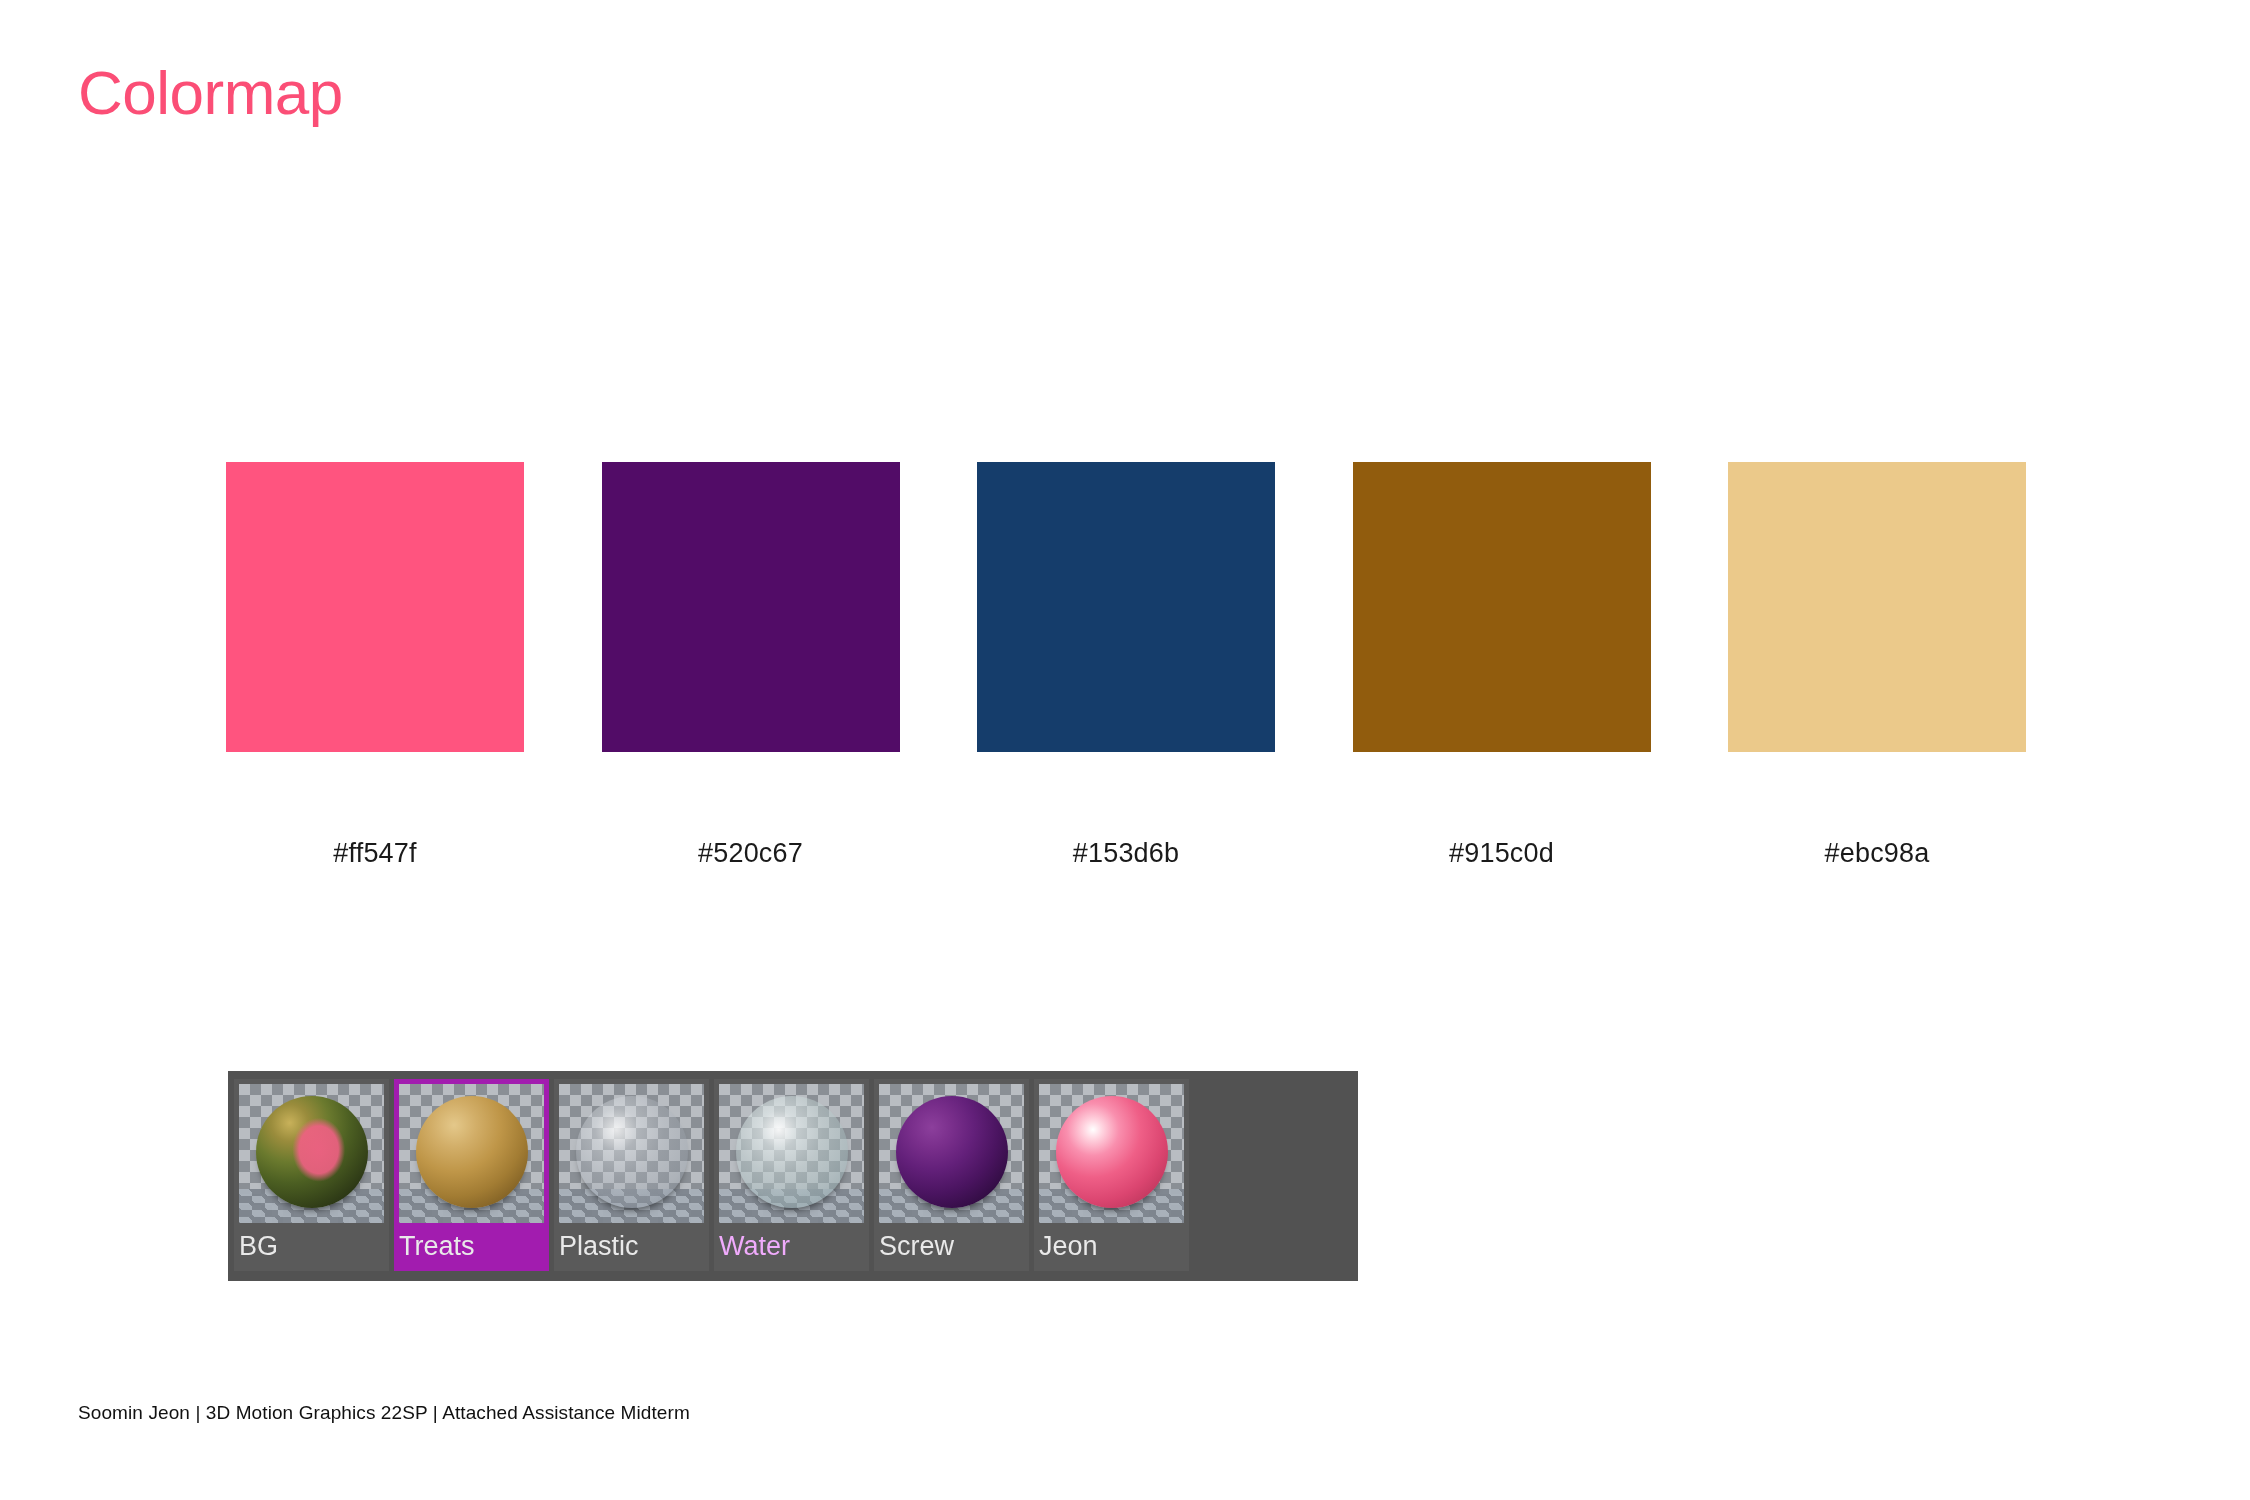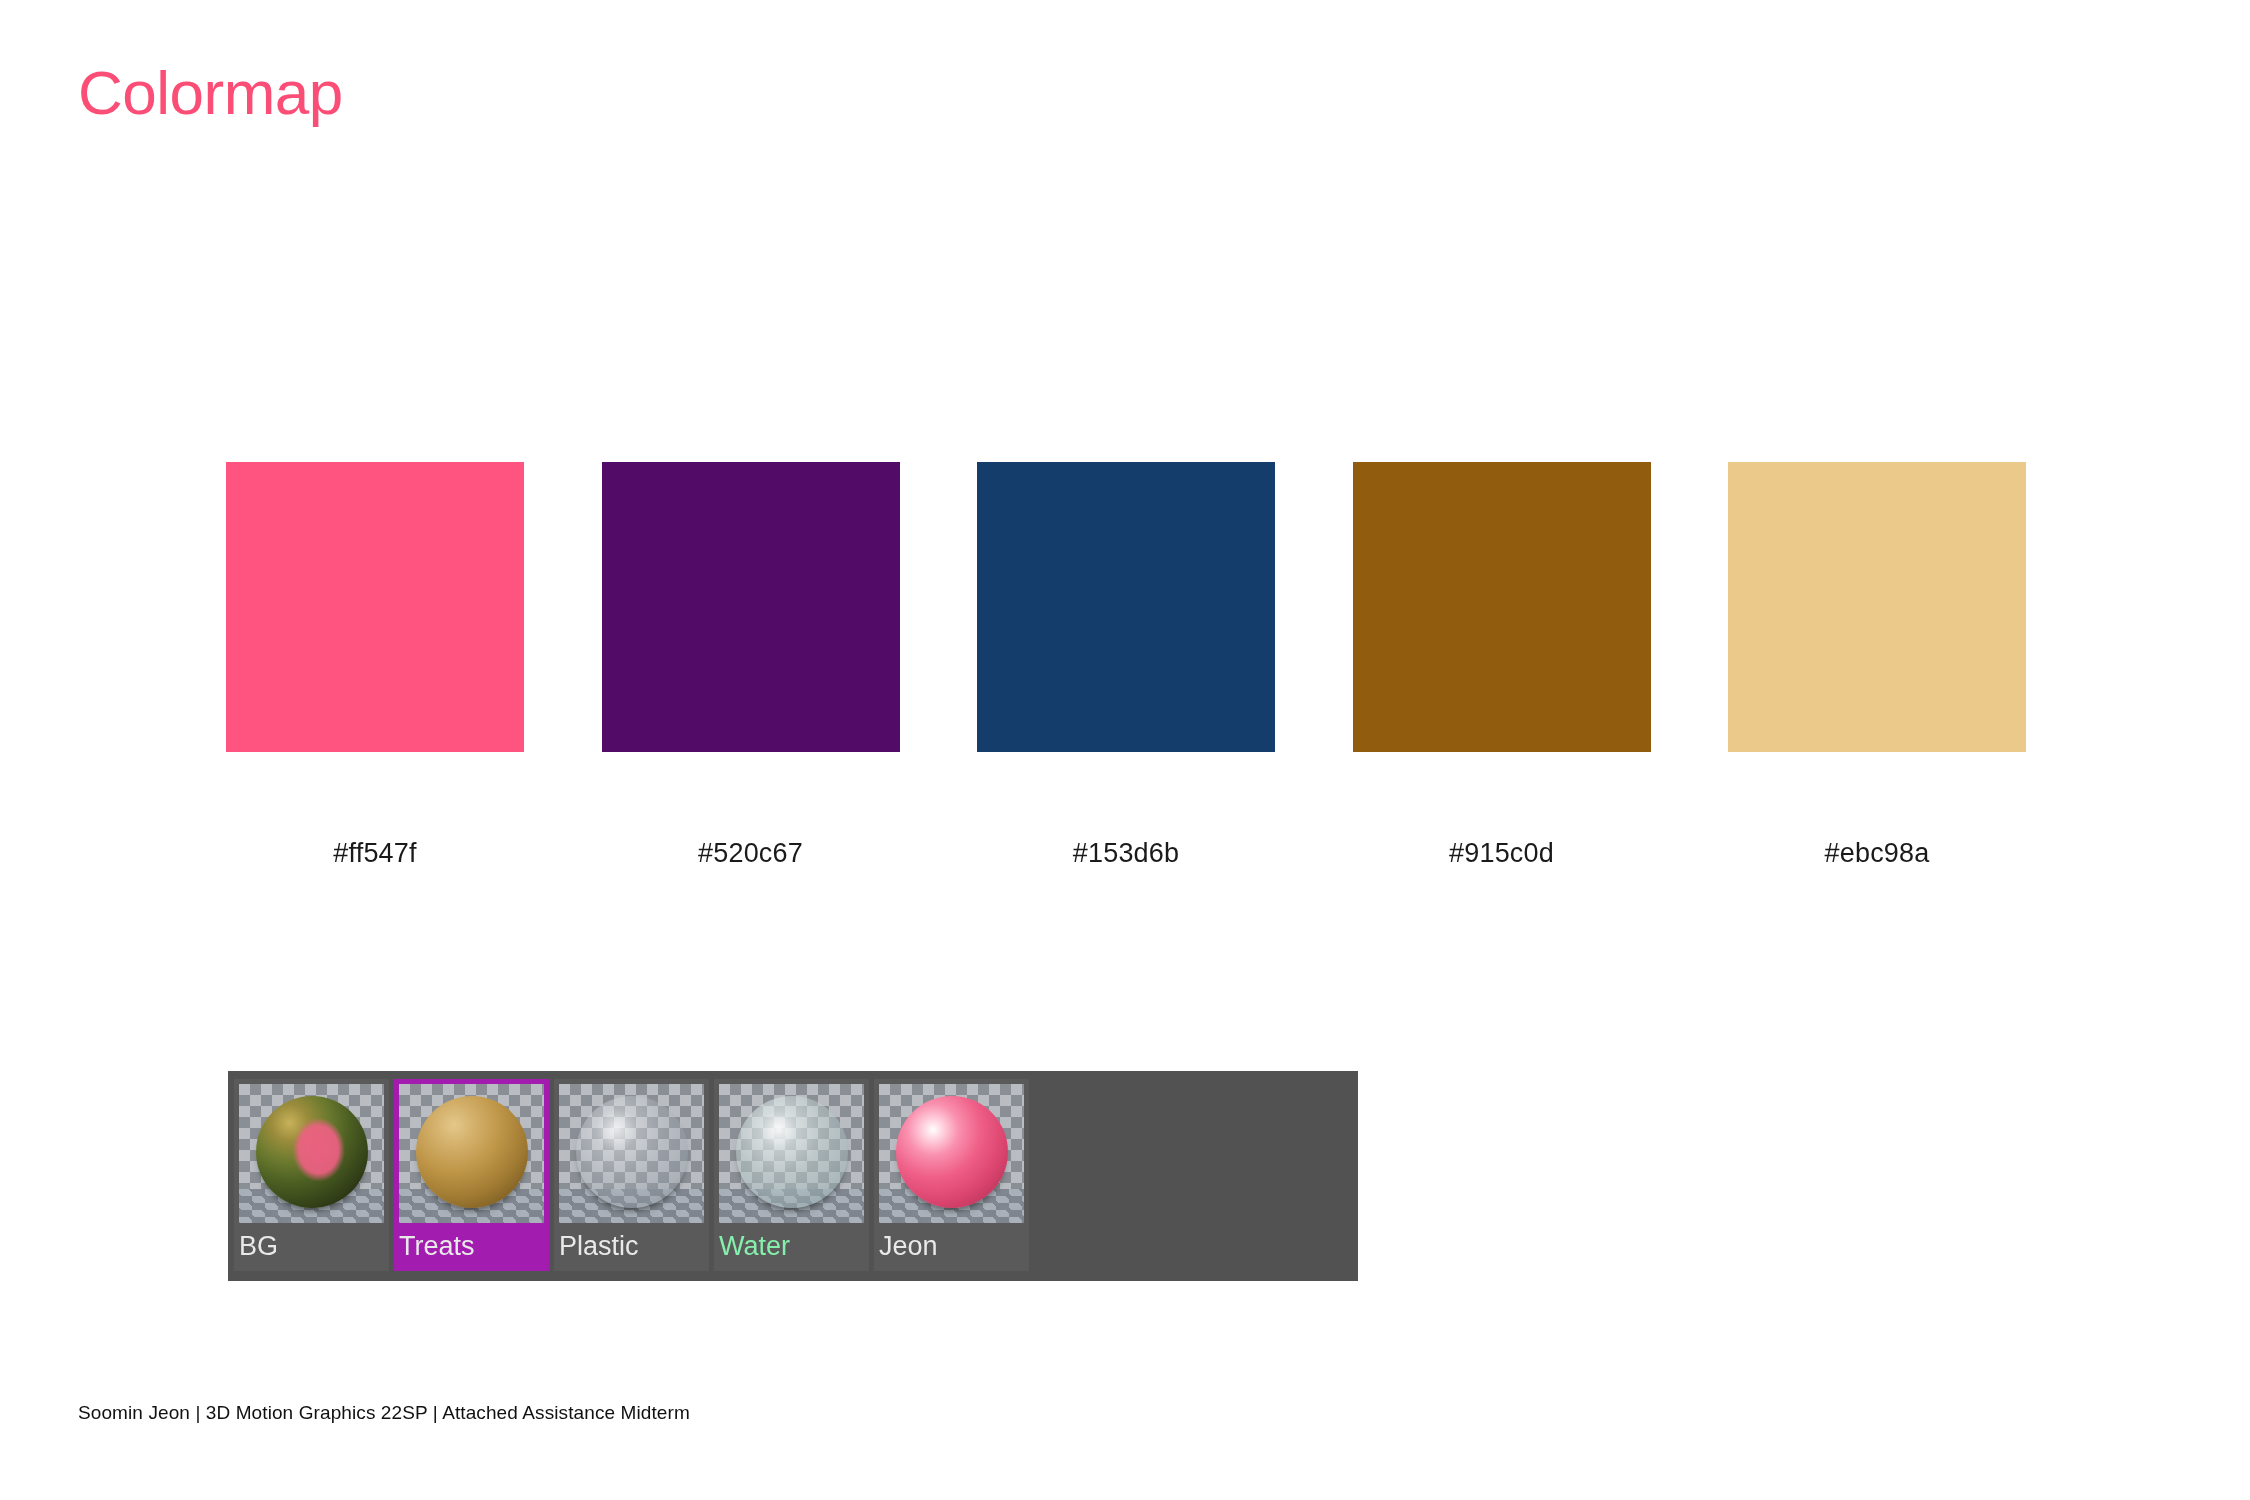--- a/index.html
+++ b/index.html
@@ -197,21 +197,27 @@
   <div class="mat-cell" style="background: rgb(90, 90, 90);">
     <div class="mat-preview">
       <div class="mat-sphere" style="background:radial-gradient(circle at 36% 30%, rgba(255,255,255,0.80) 0%, rgba(228,232,236,0.42) 20%, rgba(186,192,200,0.30) 45%, rgba(150,158,168,0.34) 72%, rgba(120,130,142,0.48) 92%, rgba(96,106,118,0.60) 100%);"></div>
     </div>
     <div class="mat-label" style="color: rgb(233, 233, 233);">Plastic</div>
   </div>
   <div class="mat-cell" style="background: rgb(90, 90, 90);">
     <div class="mat-preview">
       <div class="mat-sphere" style="background:radial-gradient(circle at 38% 30%, rgba(255,255,255,0.92) 0%, rgba(231,240,240,0.62) 18%, rgba(196,212,212,0.48) 42%, rgba(164,186,188,0.46) 68%, rgba(136,160,164,0.56) 90%, rgba(112,136,142,0.66) 100%);"></div>
     </div>
-    <div class="mat-label" style="color: #86efac;">Water</div>
+    <div class="mat-label" style="color: #f0abfc;">Water</div>
+  </div>
+  <div class="mat-cell" style="background: rgb(90, 90, 90);">
+    <div class="mat-preview">
+      <div class="mat-sphere" style="background:radial-gradient(circle at 32% 28%, #8c3f9c 0%, #7a2f8c 18%, #63207a 38%, #4a1460 60%, #2d0b3d 84%, #1b0626 100%);"></div>
+    </div>
+    <div class="mat-label" style="color: rgb(233, 233, 233);">Screw</div>
   </div>
   <div class="mat-cell" style="background: rgb(90, 90, 90);">
     <div class="mat-preview">
       <div class="mat-sphere" style="background:radial-gradient(circle at 33% 30%, #ffffff 0%, #ffd3df 9%, #f98fae 24%, #ef5f87 44%, #db4570 66%, #b83358 88%, #962a49 100%);"></div>
     </div>
     <div class="mat-label" style="color: rgb(233, 233, 233);">Jeon</div>
   </div>
 </div>
 
 <div class="footer-credit">Soomin Jeon | 3D Motion Graphics 22SP | Attached Assistance Midterm</div>

